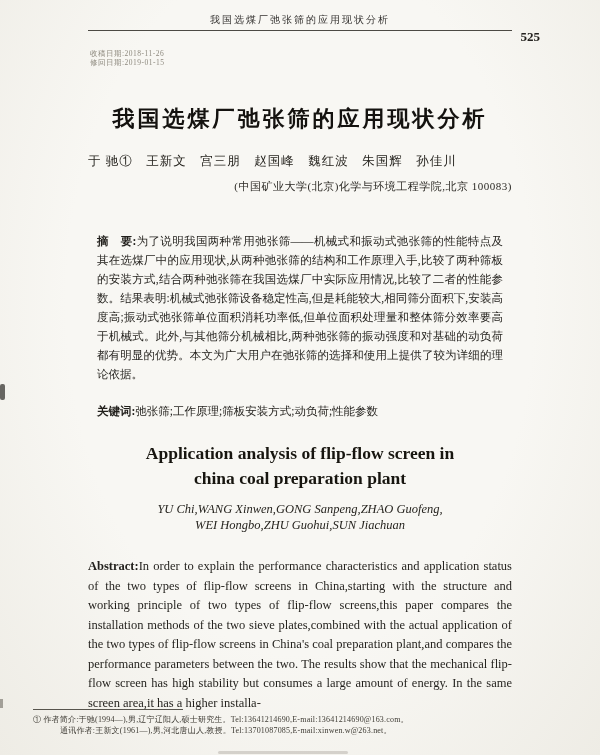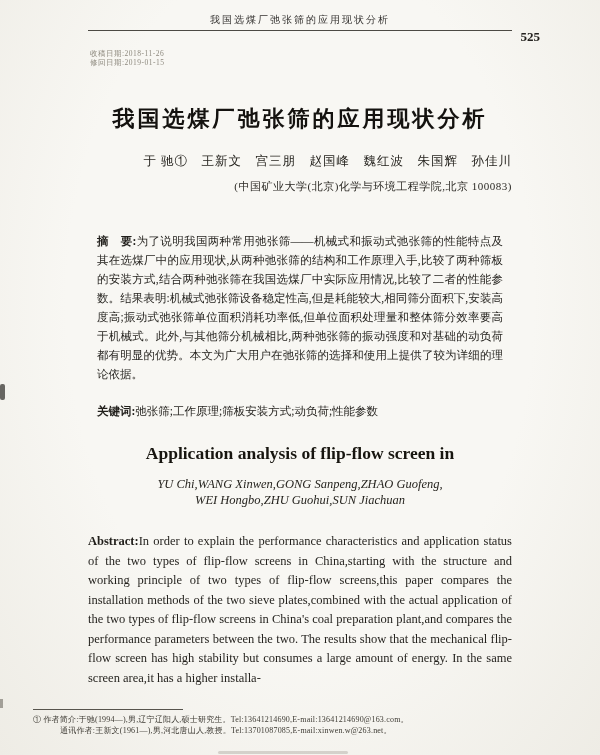--- a/index.html
+++ b/index.html
@@ -30,21 +30,21 @@
     font-size:7.5px; line-height:9px; color:#8d897e;
     filter:blur(0.4px); letter-spacing:0.5px;margin-top:12px;
   }
   
   .content { position:absolute; top:96px; left:88px; right:88px; }
   .cn-title {
     margin-top:8px; text-align:center;
     font-size:22px; font-weight:bold; letter-spacing:3px; color:#14120f;
   }
   .cn-authors {
-    margin-top:19px; text-align:right;
+    margin-top:19px; text-align:left;
     font-size:12.5px; letter-spacing:1px; color:#26241f;
   }
   .cn-affiliation {
     margin-top:9px; text-align:right;
     font-size:11px; color:#2b2924; letter-spacing:0.5px;
   }
   .cn-abstract {
     margin-top:38px; padding:0 9px;
     font-size:11.5px; line-height:19px; text-align:justify; color:#211f1b;
   }
@@ -103,20 +103,21 @@
 
   <div class="cn-affiliation">(中国矿业大学(北京)化学与环境工程学院,北京 100083)</div>
 
   <div class="cn-abstract">
     <p><span class="label-bold">摘　要:</span><span>为了说明我国两种常用弛张筛——机械式和振动式弛张筛的性能特点及其在选煤厂中的应用现状,从两种弛张筛的结构和工作原理入手,比较了两种筛板的安装方式,结合两种弛张筛在我国选煤厂中实际应用情况,比较了二者的性能参数。结果表明:机械式弛张筛设备稳定性高,但是耗能较大,相同筛分面积下,安装高度高;振动式弛张筛单位面积消耗功率低,但单位面积处理量和整体筛分效率要高于机械式。此外,与其他筛分机械相比,两种弛张筛的振动强度和对基础的动负荷都有明显的优势。本文为广大用户在弛张筛的选择和使用上提供了较为详细的理论依据。</span></p>
     <p class="cn-keywords"><span class="label-bold">关键词:</span><span>弛张筛;工作原理;筛板安装方式;动负荷;性能参数</span></p>
   </div>
 
   <div class="en-title">
     <div>Application analysis of flip-flow screen in</div>
+    <div>china coal preparation plant</div>
   </div>
 
   <div class="en-authors">
     <div>YU Chi,WANG Xinwen,GONG Sanpeng,ZHAO Guofeng,</div>
     <div>WEI Hongbo,ZHU Guohui,SUN Jiachuan</div>
   </div>
 
 
   <p class="en-abstract"><span class="label-bold">Abstract:</span><span>In order to explain the performance characteristics and application status of the two types of flip-flow screens in China,starting with the structure and working principle of two types of flip-flow screens,this paper compares the installation methods of the two sieve plates,combined with the actual application of the two types of flip-flow screens in China's coal preparation plant,and compares the performance parameters between the two. The results show that the mechanical flip-flow screen has high stability but consumes a large amount of energy. In the same screen area,it has a higher installa-</span></p>
 

